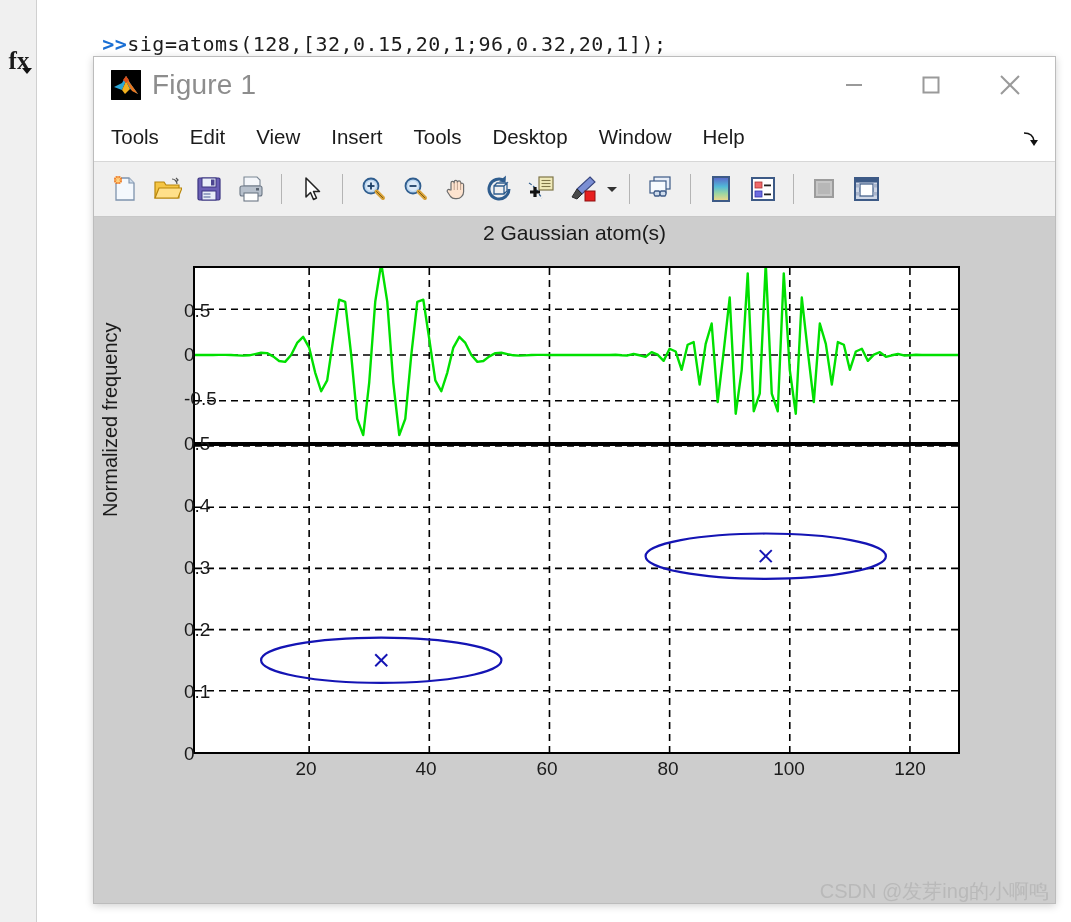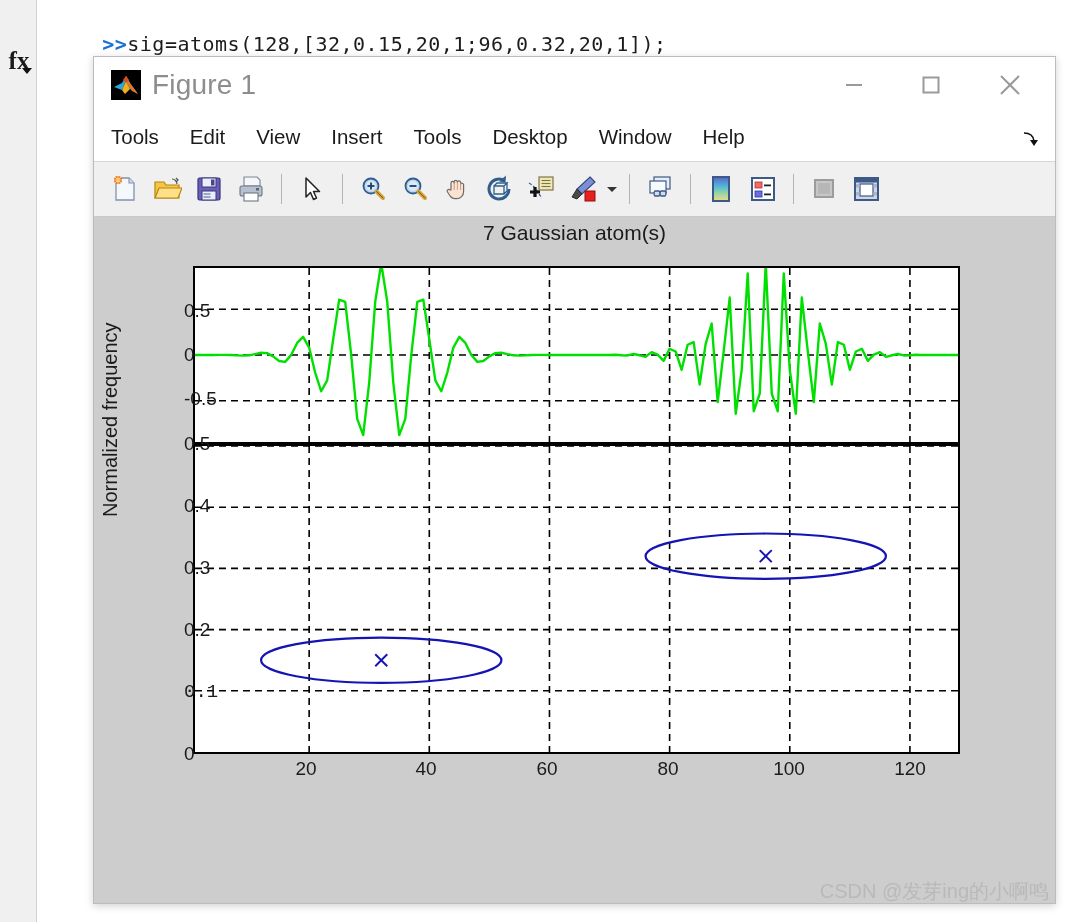--- a/index.html
+++ b/index.html
@@ -385,21 +385,21 @@
         <rect x="5" y="10" width="3.5" height="3.5" fill="#aab6cc"></rect>
         <rect x="5" y="18" width="3.5" height="3.5" fill="#aab6cc"></rect>
         <rect x="22.5" y="10" width="3.5" height="3.5" fill="#aab6cc"></rect>
         <rect x="22.5" y="18" width="3.5" height="3.5" fill="#aab6cc"></rect>
       </svg>
     </div>
   </div>
 
   <div id="figure-canvas">
 
-    <div id="plot-title">7 Gaussian atom(s)</div>
+    <div id="plot-title">2 Gaussian atom(s)</div>
 
     <div class="axes-frame" id="axes-signal">
       <svg class="axes-svg" id="signal-svg" width="763" height="174" viewBox="0 0 763 174">
           <line x1="114.1496062992126" y1="0" x2="114.1496062992126" y2="174" stroke="#000" stroke-width="1.6" stroke-dasharray="7,5"></line>
           <line x1="234.30708661417324" y1="0" x2="234.30708661417324" y2="174" stroke="#000" stroke-width="1.6" stroke-dasharray="7,5"></line>
           <line x1="354.46456692913387" y1="0" x2="354.46456692913387" y2="174" stroke="#000" stroke-width="1.6" stroke-dasharray="7,5"></line>
           <line x1="474.6220472440945" y1="0" x2="474.6220472440945" y2="174" stroke="#000" stroke-width="1.6" stroke-dasharray="7,5"></line>
           <line x1="594.779527559055" y1="0" x2="594.779527559055" y2="174" stroke="#000" stroke-width="1.6" stroke-dasharray="7,5"></line>
           <line x1="714.9370078740158" y1="0" x2="714.9370078740158" y2="174" stroke="#000" stroke-width="1.6" stroke-dasharray="7,5"></line>
           <line x1="0" y1="41.21052631578948" x2="763" y2="41.21052631578948" stroke="#000" stroke-width="1.6" stroke-dasharray="7,5"></line>
@@ -436,21 +436,21 @@
           <ellipse cx="186.24409448818898" cy="214.2" rx="120.15748031496065" ry="22.644000000000005" fill="none" stroke="#1414b4" stroke-width="2.2"></ellipse>
           <line x1="180.24409448818898" y1="208.2" x2="192.24409448818898" y2="220.2" stroke="#1414b4" stroke-width="2"></line>
           <line x1="192.24409448818898" y1="208.2" x2="180.24409448818898" y2="220.2" stroke="#1414b4" stroke-width="2"></line>
           <ellipse cx="570.748031496063" cy="110.16" rx="120.15748031496048" ry="22.643999999999977" fill="none" stroke="#1414b4" stroke-width="2.2"></ellipse>
           <line x1="564.748031496063" y1="104.16" x2="576.748031496063" y2="116.16" stroke="#1414b4" stroke-width="2"></line>
           <line x1="576.748031496063" y1="104.16" x2="564.748031496063" y2="116.16" stroke="#1414b4" stroke-width="2"></line>
         </svg>
     </div>
 
     <div class="tick-label tick-y" style="left:90px; top:537px;">0</div>
-    <div class="tick-label tick-y" style="left:90px; top:475px;font-family:Liberation Mono, monospace;">0.1</div>
+    <div class="tick-label tick-y" style="left:90px; top:475px;">0.1</div>
     <div class="tick-label tick-y" style="left:90px; top:413px;">0.2</div>
     <div class="tick-label tick-y" style="left:90px; top:351px;">0.3</div>
     <div class="tick-label tick-y" style="left:90px; top:289px;">0.4</div>
     <div class="tick-label tick-y" style="left:90px; top:227px;">0.5</div>
 
     <div class="tick-label tick-x" style="left:212px; top:541px;">20</div>
     <div class="tick-label tick-x" style="left:332px; top:541px;">40</div>
     <div class="tick-label tick-x" style="left:453px; top:541px;">60</div>
     <div class="tick-label tick-x" style="left:574px; top:541px;">80</div>
     <div class="tick-label tick-x" style="left:695px; top:541px;">100</div>

